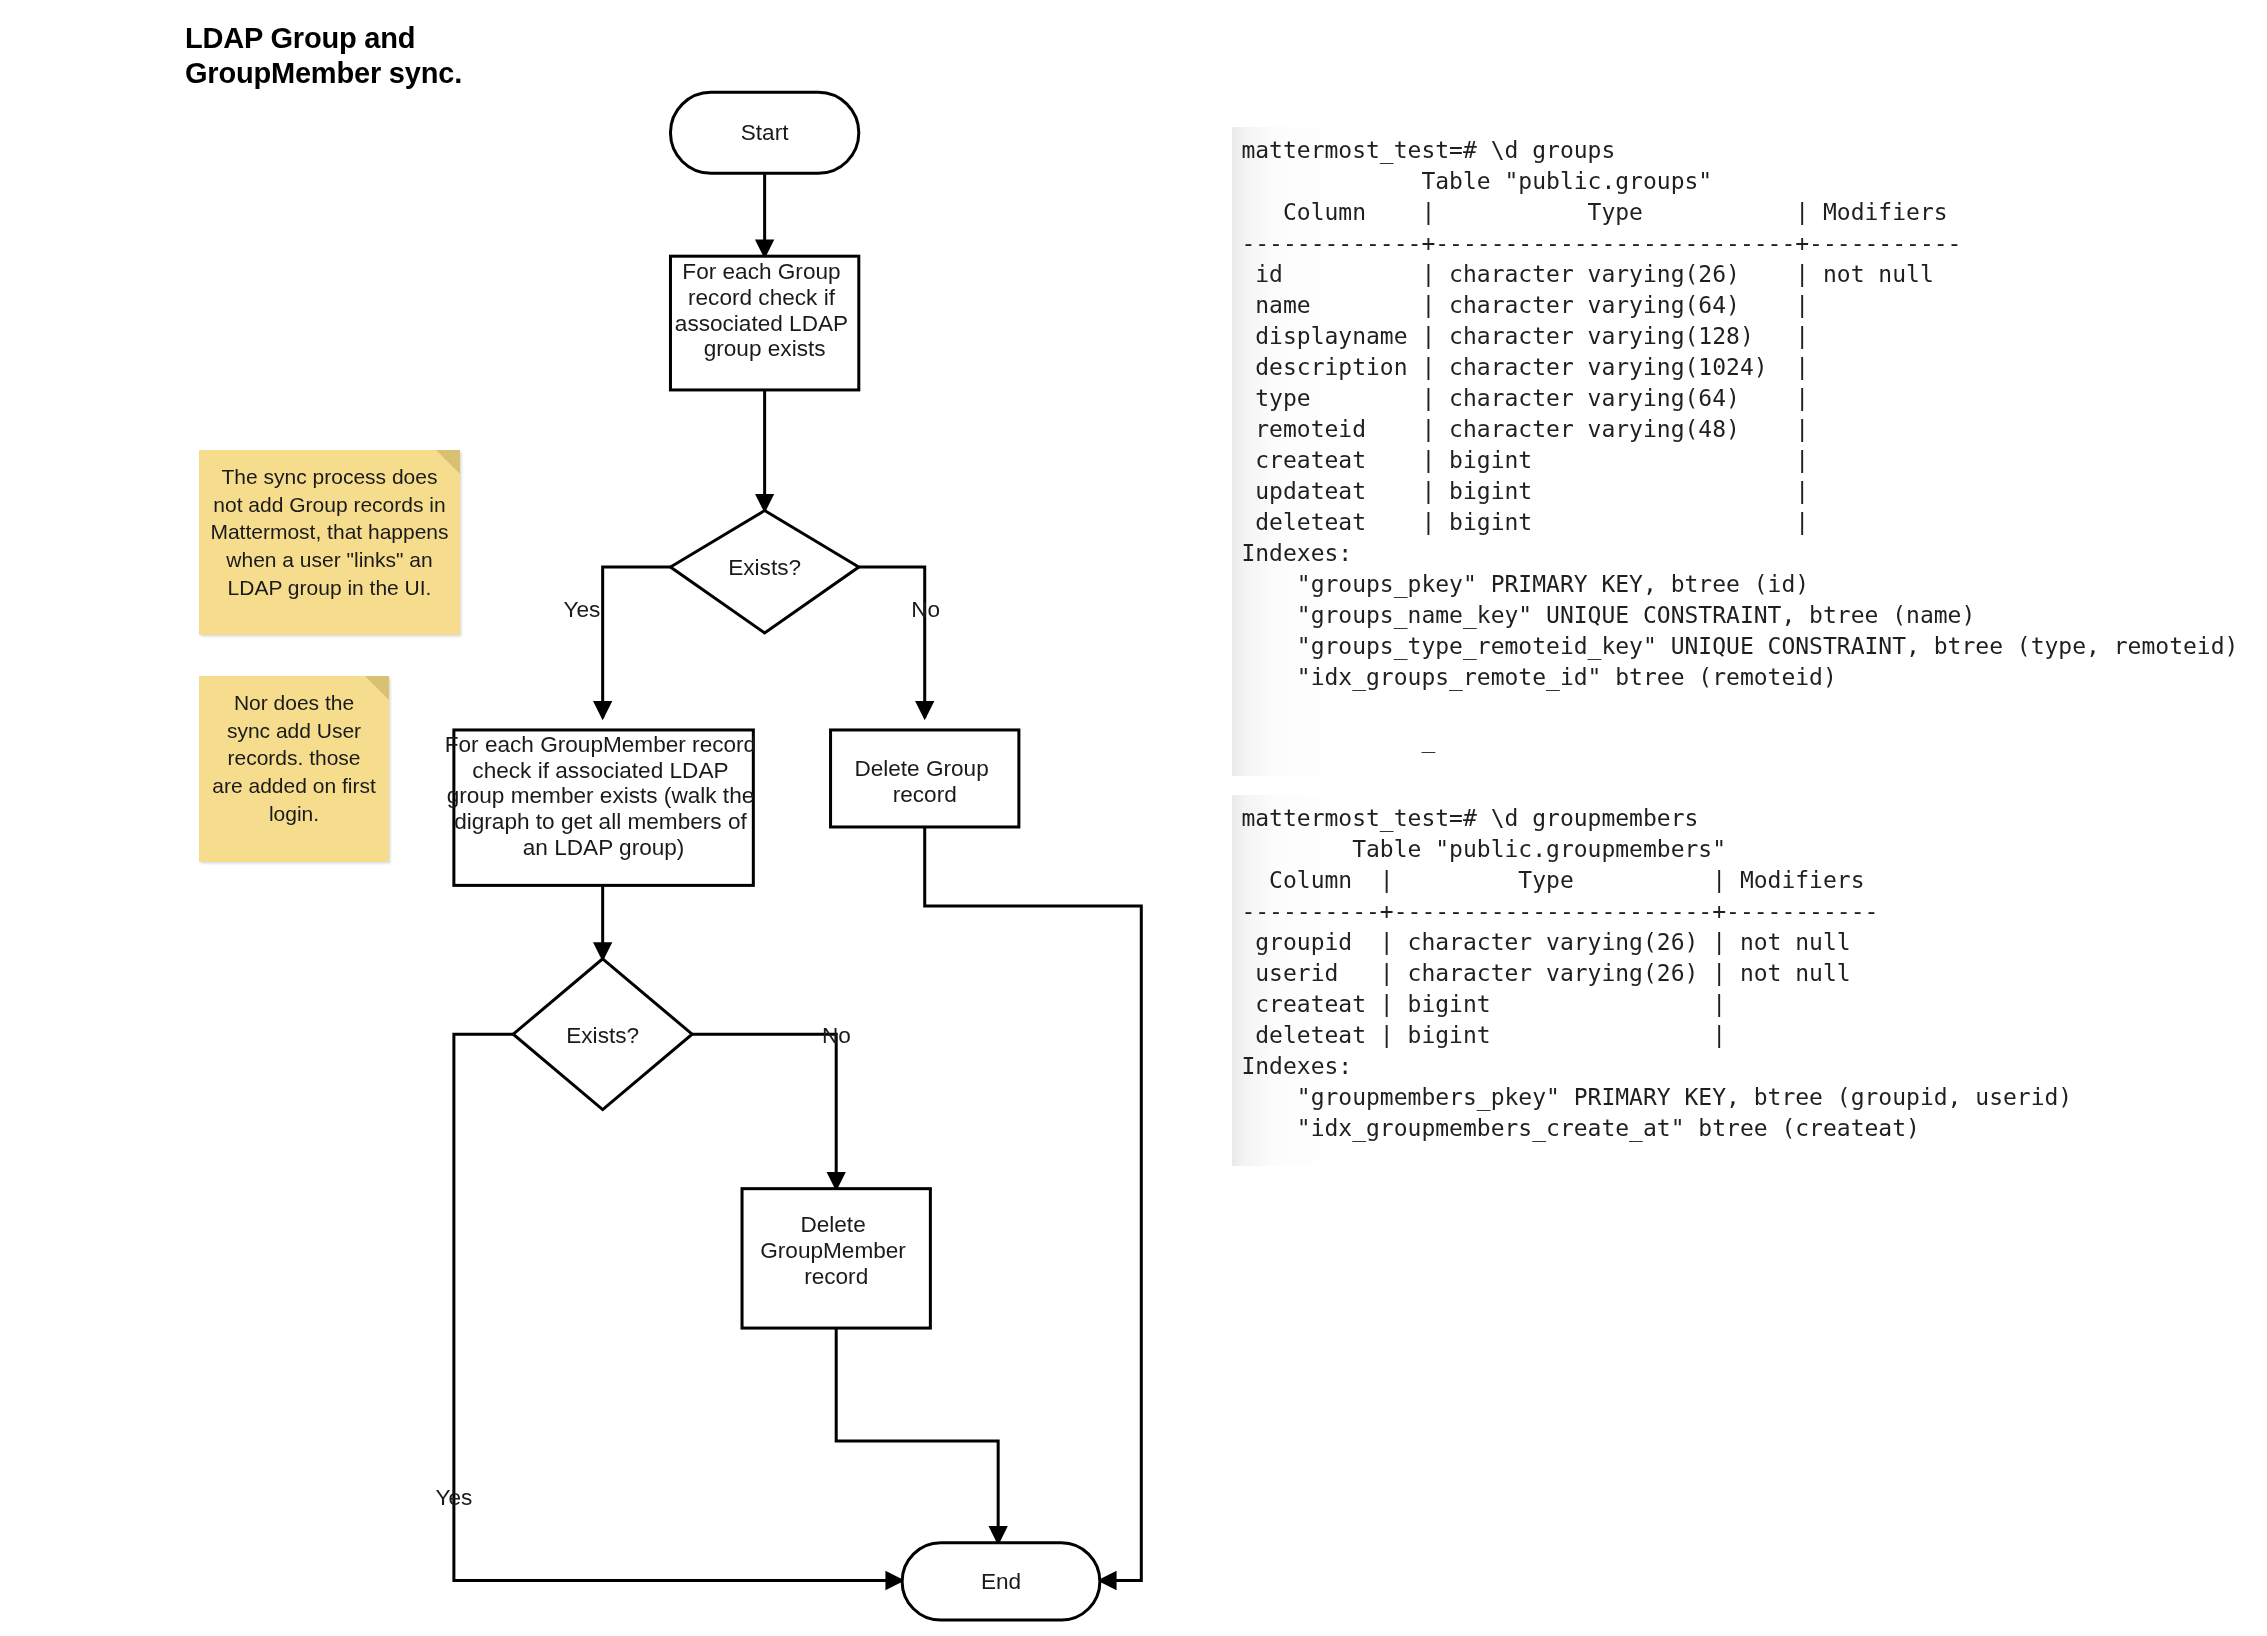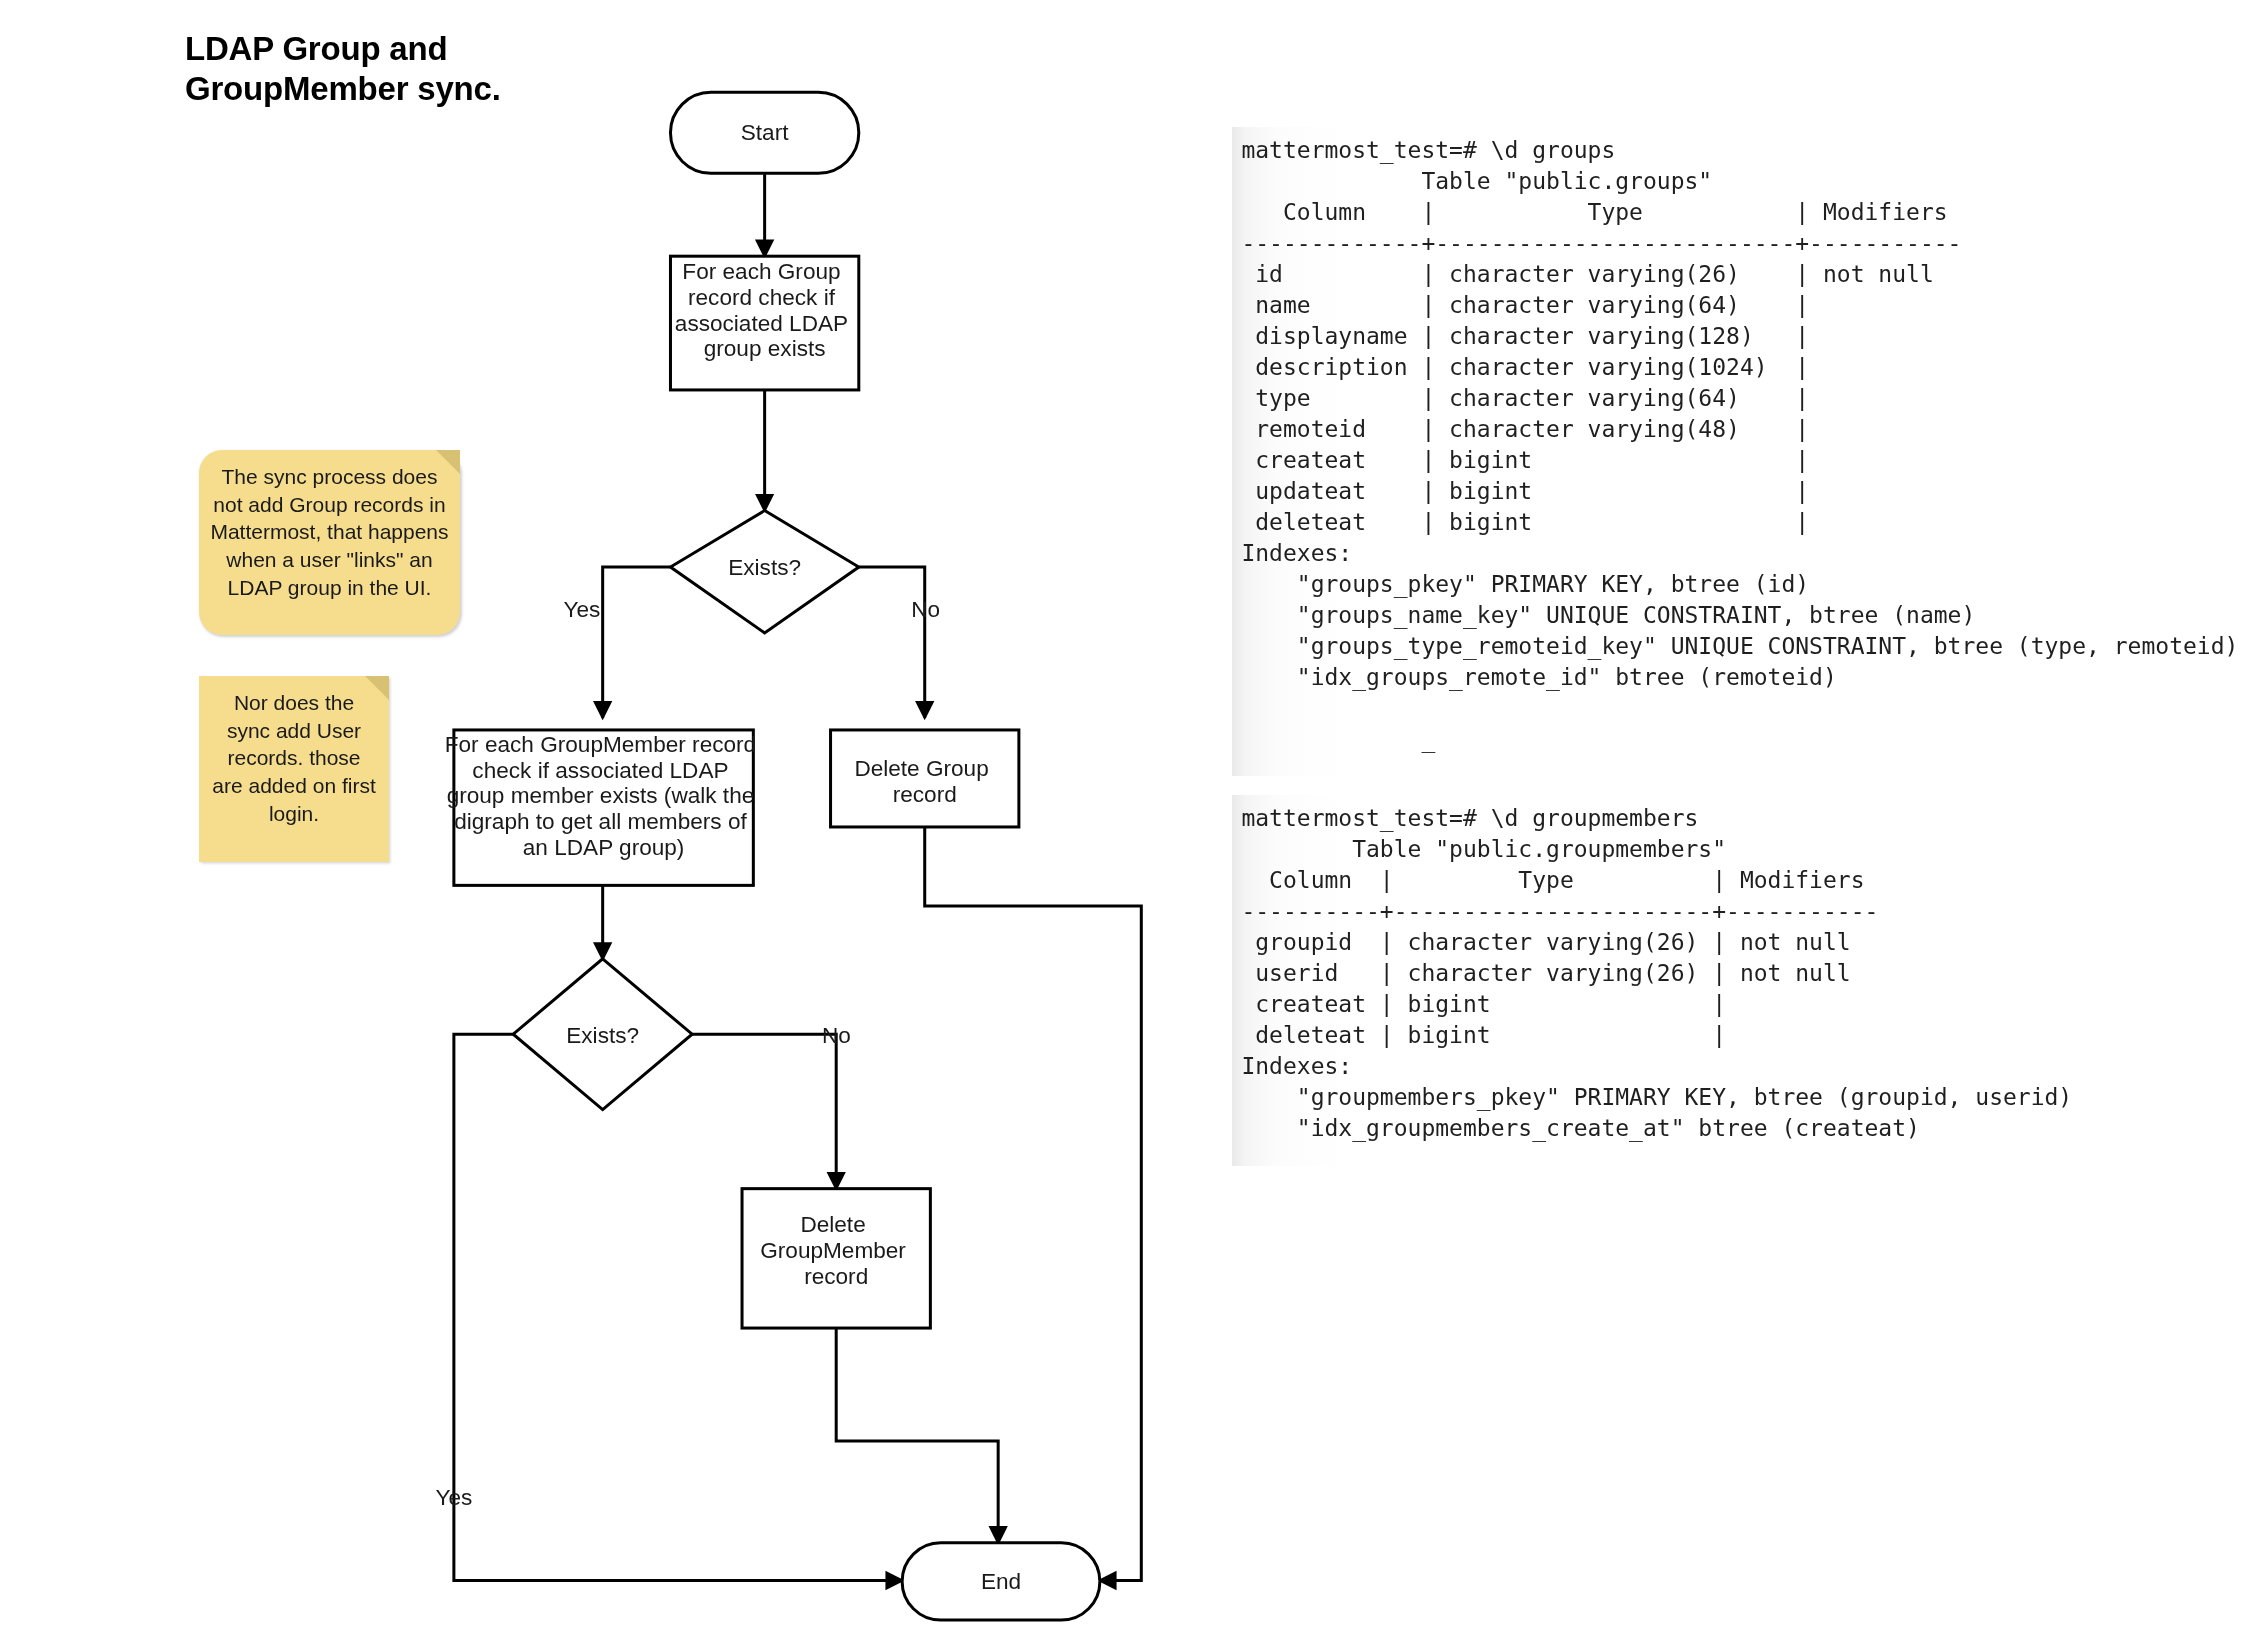--- a/index.html
+++ b/index.html
@@ -2,22 +2,22 @@
 <html style="font-size:15px"><head>
 <meta charset="utf-8">
 <style>
   html,body{margin:0;padding:0;background:#ffffff;}
   body{
     width:2267px;height:1637px;position:relative;overflow:hidden;
     font-family:"Liberation Sans", sans-serif;
     -webkit-font-smoothing:antialiased;
   }
   #diagram-title{
-    position:absolute;left:185px;top:29px;width:395px;
-    font-size:33px;font-weight:bold;color:#000000;line-height:1.22;
+    position:absolute;left:185px;top:21px;width:395px;
+    font-size:29px;font-weight:bold;color:#000000;line-height:1.22;
     letter-spacing:-0.2px;
   }
   
   #flow-svg{position:absolute;left:0;top:0;width:1243px;height:1637px;}
   .shape-text{
     font-family:"Liberation Sans", sans-serif;
     fill:#1a1a1a;font-size:24px;text-anchor:middle;
   }
   .edge-label{
     font-family:"Liberation Sans", sans-serif;
@@ -31,21 +31,21 @@
     box-shadow:1.9px 1.9px 2.8px rgba(0,0,0,0.18);
     color:#1a1a1a;font-size:21px;line-height:1.32;
     text-align:center;box-sizing:border-box;
   }
   .note .note-fold{
     position:absolute;right:0;top:0;width:0;height:0;
     border-left:24.5px solid transparent;
     border-top:24.5px solid #d9c173;
   }
   .note .note-body{display:block;padding:13px 11.3px 0 11.3px;}
-  #note-group{left:199px;top:450px;width:261px;height:185px;border-radius:23px;}
+  #note-group{left:199px;top:450px;width:261px;height:185px;}
   #note-user{left:199px;top:676px;width:190px;height:186px;}
   
   .term{
     position:absolute;
     font-family:"DejaVu Sans Mono", monospace;
     font-size:23px;line-height:31px;
     color:#1f1f1f;white-space:pre;
     background:linear-gradient(90deg,#e9e9e9 0px,#f4f4f4 13px,#fcfcfc 43px,#ffffff 113px);
   }
   #term-groups{left:1232px;top:104px;padding:7.5px 9.4px 21px 9.4px;}

